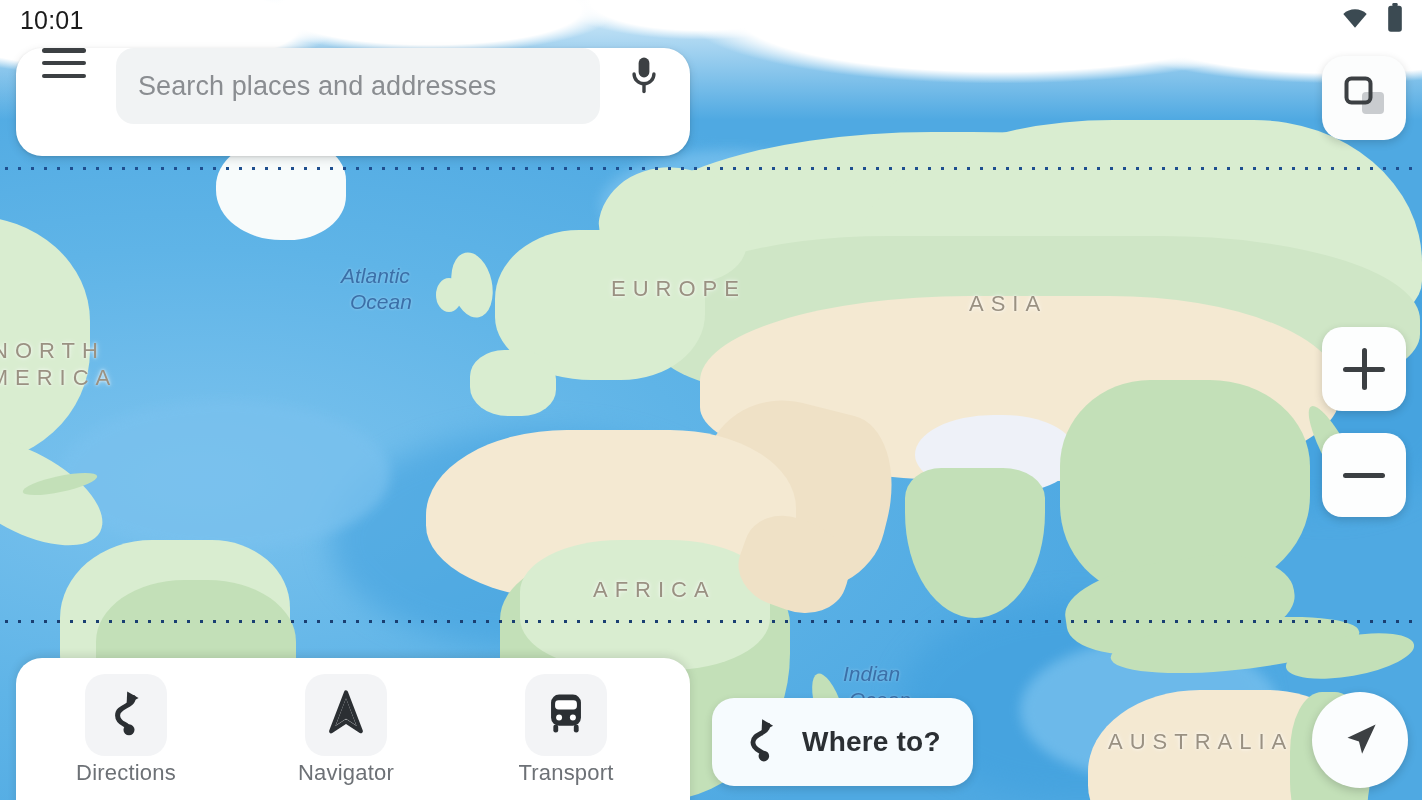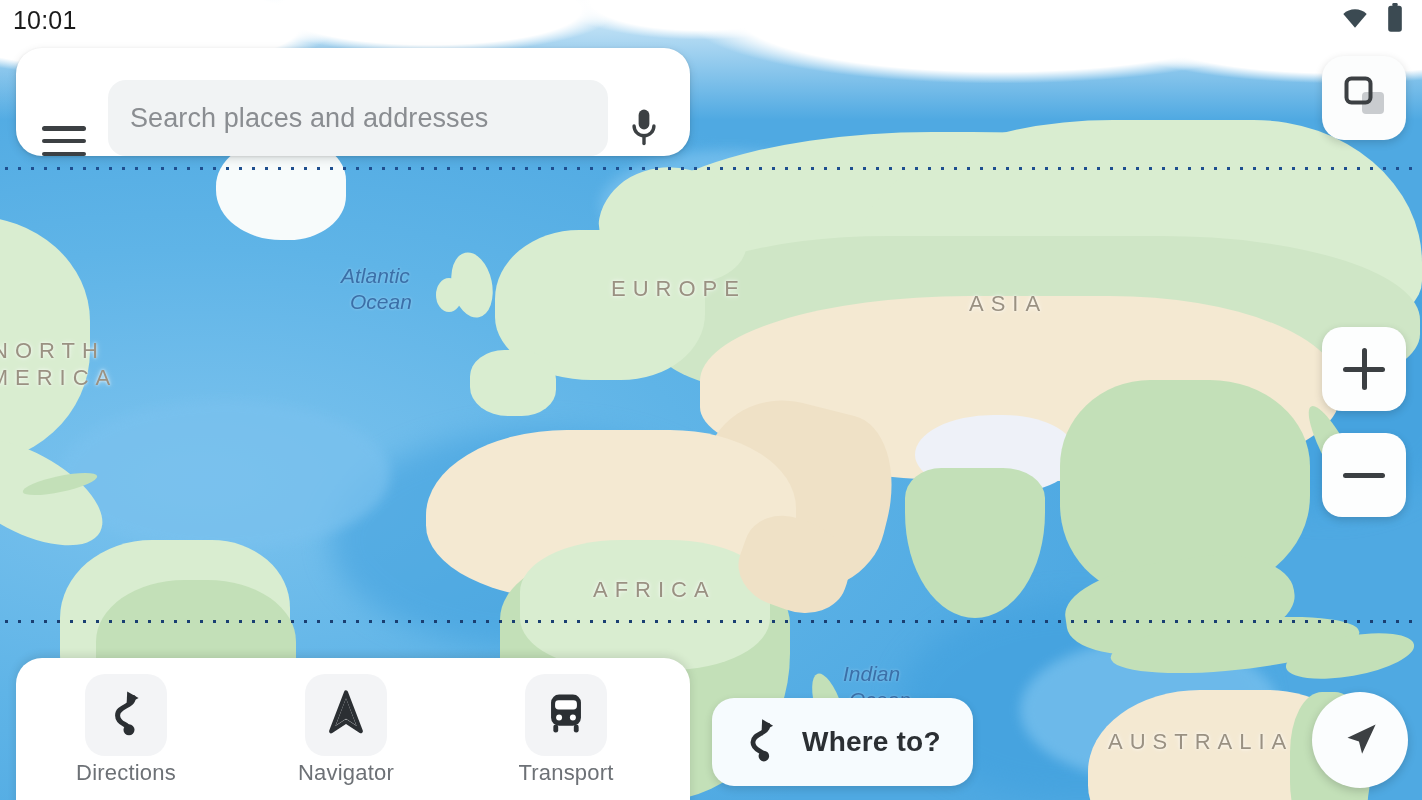--- a/index.html
+++ b/index.html
@@ -82,40 +82,41 @@
     font-style: italic;
     color: #3b6fa8;
     line-height: 26px;
     text-shadow: 0 0 3px rgba(255,255,255,.35);
   }
 
   
   .statusbar {
     position:absolute; left:0; top:0; width:1422px; height:40px;
     display:flex; align-items:center; justify-content:space-between;
-    padding: 0 18px 0 13px;
+    padding: 0 18px 0 20px;
     z-index: 40;
     text-align: center;
   }
   .status-time {
     font-size: 25px; color:#1b1b1b; letter-spacing:.2px;
     font-family:"Liberation Sans", sans-serif;
   }
   .status-icons { display:flex; align-items:center; gap:14px; }
 
   
   .searchbar {
     position:absolute; left:16px; top:48px;
     width: 674px; height: 108px;
     background:#ffffff;
     border-radius: 26px;
     box-shadow: 0 3px 10px rgba(0,0,0,.13), 0 1px 3px rgba(0,0,0,.10);
-    display:flex; align-items:flex-end;
-    padding: 0 18px 0 26px;
+    display:flex; align-items:flex-start;
+    padding: 0 18px 12px 26px;
     z-index: 30;
+    gap: 8px;
   }
   .hamburger {
     width:44px; height:30px; display:flex; flex-direction:column;
     justify-content:space-between; flex:none; cursor:pointer;
     margin-right: 22px;
   }
   .hamburger span { display:block; height:4.5px; background:#3c4043; border-radius:3px; width:100%; }
 
   .search-field {
     flex:1; height: 76px;

